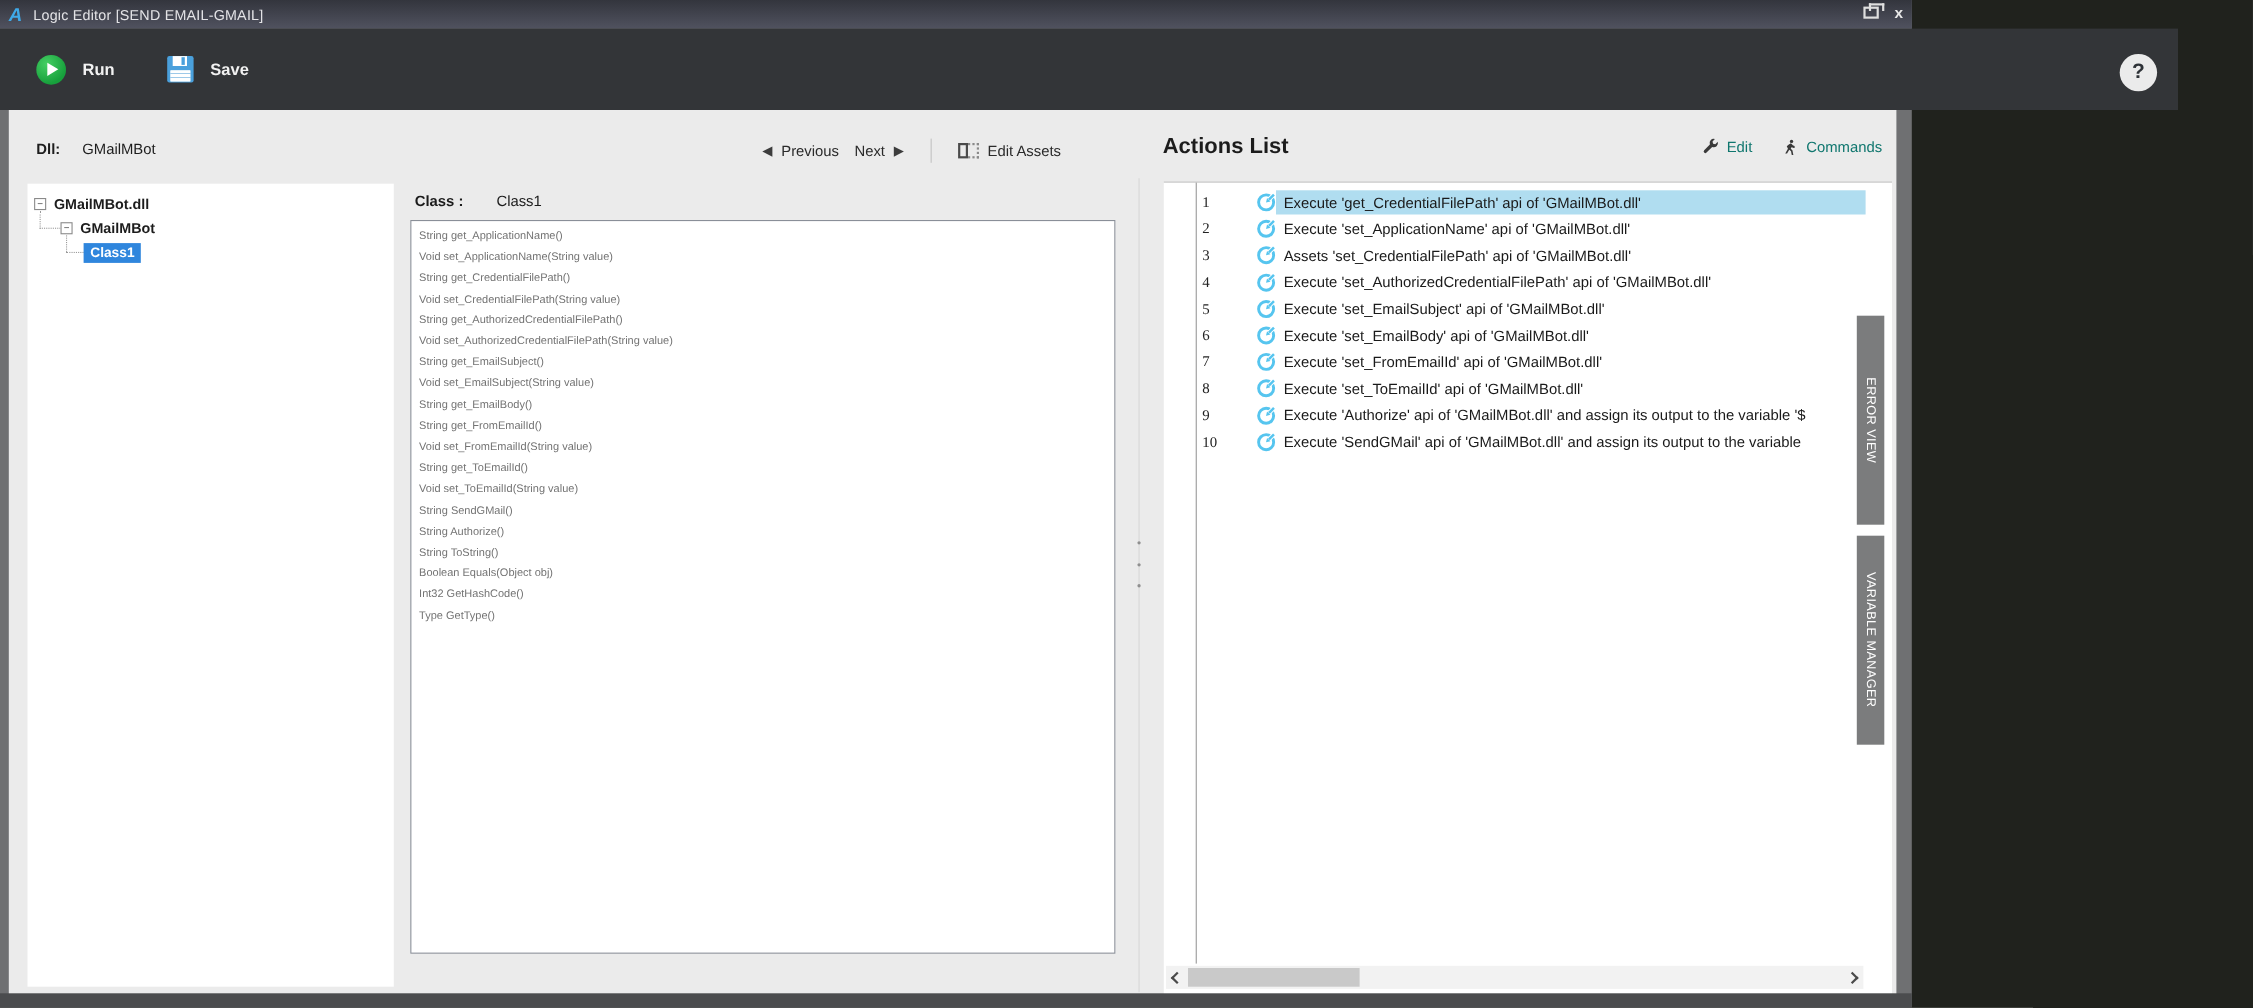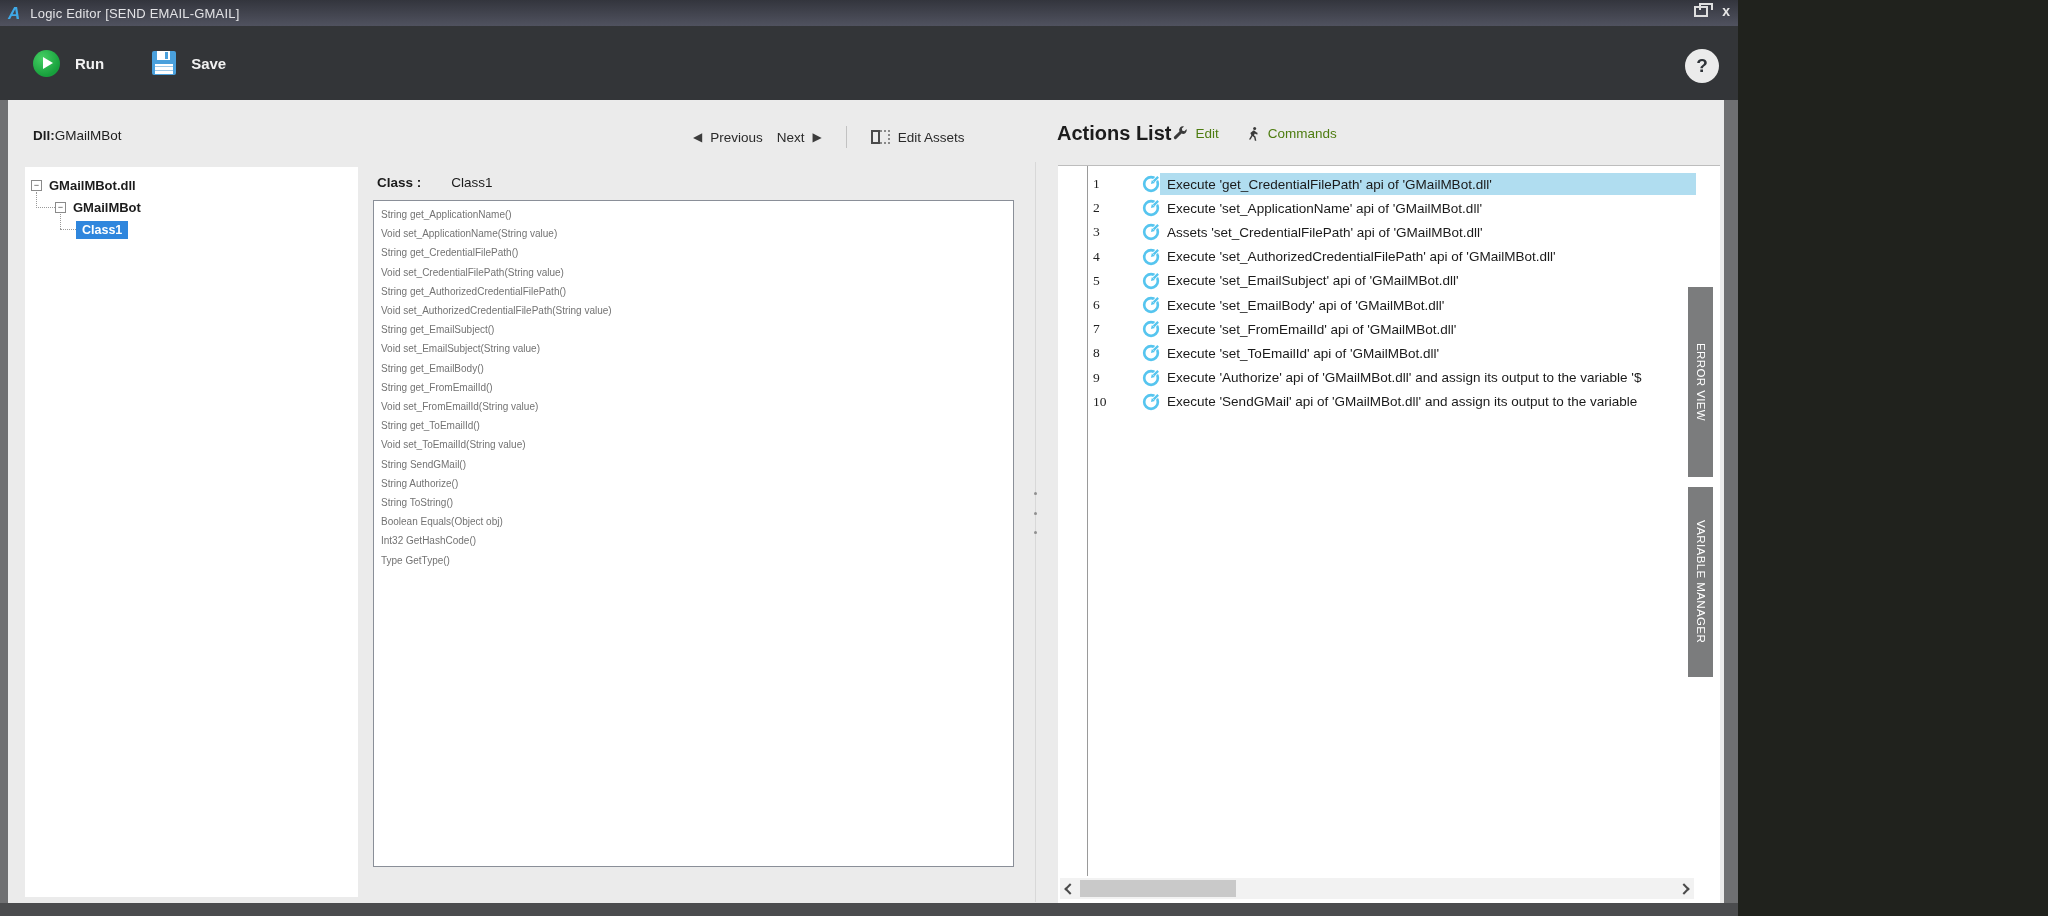--- a/index.html
+++ b/index.html
@@ -12,21 +12,21 @@
               background:linear-gradient(#33353d,#50525f); display:flex; align-items:center; }
   .logo { font-style:italic; font-weight:bold; font-size:17px; color:#3fa9e8; margin:0 10px 0 8px; line-height:1; }
   .title-text { color:#e3e3e6; font-size:13px; letter-spacing:.2px; }
   .win-btns { position:absolute; right:8px; top:4px; display:flex; gap:14px; align-items:center; }
   .btn-restore { width:14px; height:11px; border:2px solid #dfdfdf; position:relative; background:transparent; }
   .btn-restore::before { content:''; position:absolute; left:3px; top:-5px; width:10px; height:5px;
                          border:2px solid #dfdfdf; border-bottom:none; }
   .btn-close { color:#e8e8e8; font-weight:bold; font-size:14px; line-height:14px; cursor:default; }
 
   
-  .toolbar { position:absolute; left:0; top:26px; width:1738px; height:74px; background:#333538;
+  .toolbar { position:absolute; left:0; top:26px; width:1980px; height:74px; background:#333538;
              display:flex; align-items:center; }
   .tool-btn { display:flex; align-items:center; gap:15px; cursor:default; }
   .run-icon { width:27px; height:27px; border-radius:50%;
               background:radial-gradient(circle at 35% 30%, #45cf63, #17a03c 70%);
               display:flex; align-items:center; justify-content:center; }
   .run-icon .tri { width:0; height:0; border-left:10px solid #fff; border-top:6px solid transparent;
                    border-bottom:6px solid transparent; margin-left:3px; }
   .tool-label { color:#f2f2f2; font-size:15px; font-weight:bold; }
   .save-icon { width:24px; height:24px; background:#4aa0dc; border-radius:2px; position:relative; }
   .save-icon::before { content:''; position:absolute; left:5px; top:0; width:13px; height:9px; background:#fff; }
@@ -35,35 +35,35 @@
               background-image:linear-gradient(#fff 2px,#9ec9e8 2px,#9ec9e8 3px,#fff 3px,#fff 6px,#9ec9e8 6px,#9ec9e8 7px,#fff 7px); }
   .help-btn { position:absolute; right:19px; top:23px; width:34px; height:34px; border-radius:50%;
               background:#ebebeb; color:#2e3237; font-weight:bold; font-size:19px;
               display:flex; align-items:center; justify-content:center; }
 
   
   .content { position:absolute; left:8px; top:100px; width:1716px; height:805px; background:#ebebeb; }
   .frame-bottom { position:absolute; left:0; top:903px; width:1738px; height:13px; background:#4b4c4e; }
 
   .hdr-left { position:absolute; left:25px; top:28px; font-size:13.5px; color:#1d1d1d; }
-  .hdr-left b { }
+  .hdr-left b { margin-right:20px; }
   .nav { position:absolute; left:685px; top:26px; display:flex; align-items:center; gap:14px;
          font-size:13.5px; color:#2a2a2a; }
   .nav .arrow { font-size:12px; color:#3c3c3c; }
   .nav .vdiv { width:1px; height:22px; background:#c2c2c2; margin:0 10px; }
   .assets-icon { width:19px; height:14px; display:inline-flex; }
   .assets-icon .l { width:9px; height:14px; border:2px solid #4a4a4a; }
   .assets-icon .r { width:10px; height:14px; border:2px dotted #8a8a8a; border-left:none; }
   .nav-item { display:flex; align-items:center; gap:8px; cursor:default; }
 
   .actions-hdr { position:absolute; left:1049px; top:22px; width:660px; display:flex;
-                 align-items:center; }
+                 justify-content:space-between; align-items:center; }
   .actions-title { font-size:20px; font-weight:bold; color:#1c1c1c; }
   .hdr-btns { display:flex; gap:26px; align-items:center; padding-right:6px; }
-  .hdr-btn { display:flex; gap:7px; align-items:center; font-size:13.5px; color:#4d7c0f; cursor:default; }
+  .hdr-btn { display:flex; gap:7px; align-items:center; font-size:13.5px; color:#0f766e; cursor:default; }
   .hdr-btn svg { fill:#3a3a3a; }
 
   
   .tree-panel { position:absolute; left:17px; top:67px; width:333px; height:730px; background:#fff; }
   .tree-node { position:absolute; font-size:13px; font-weight:600; color:#1c1c1c; white-space:nowrap; }
   .expand-box { position:absolute; width:11px; height:11px; border:1px solid #8a8a8a; background:#fff;
                 font-size:9px; line-height:8px; text-align:center; color:#444; }
   .dotted-v { position:absolute; border-left:1px dotted #999; width:0; }
   .dotted-h { position:absolute; border-top:1px dotted #999; height:0; }
   .tree-sel { background:#2f86dd; color:#fff; padding:2px 6px; font-size:12.5px; }

